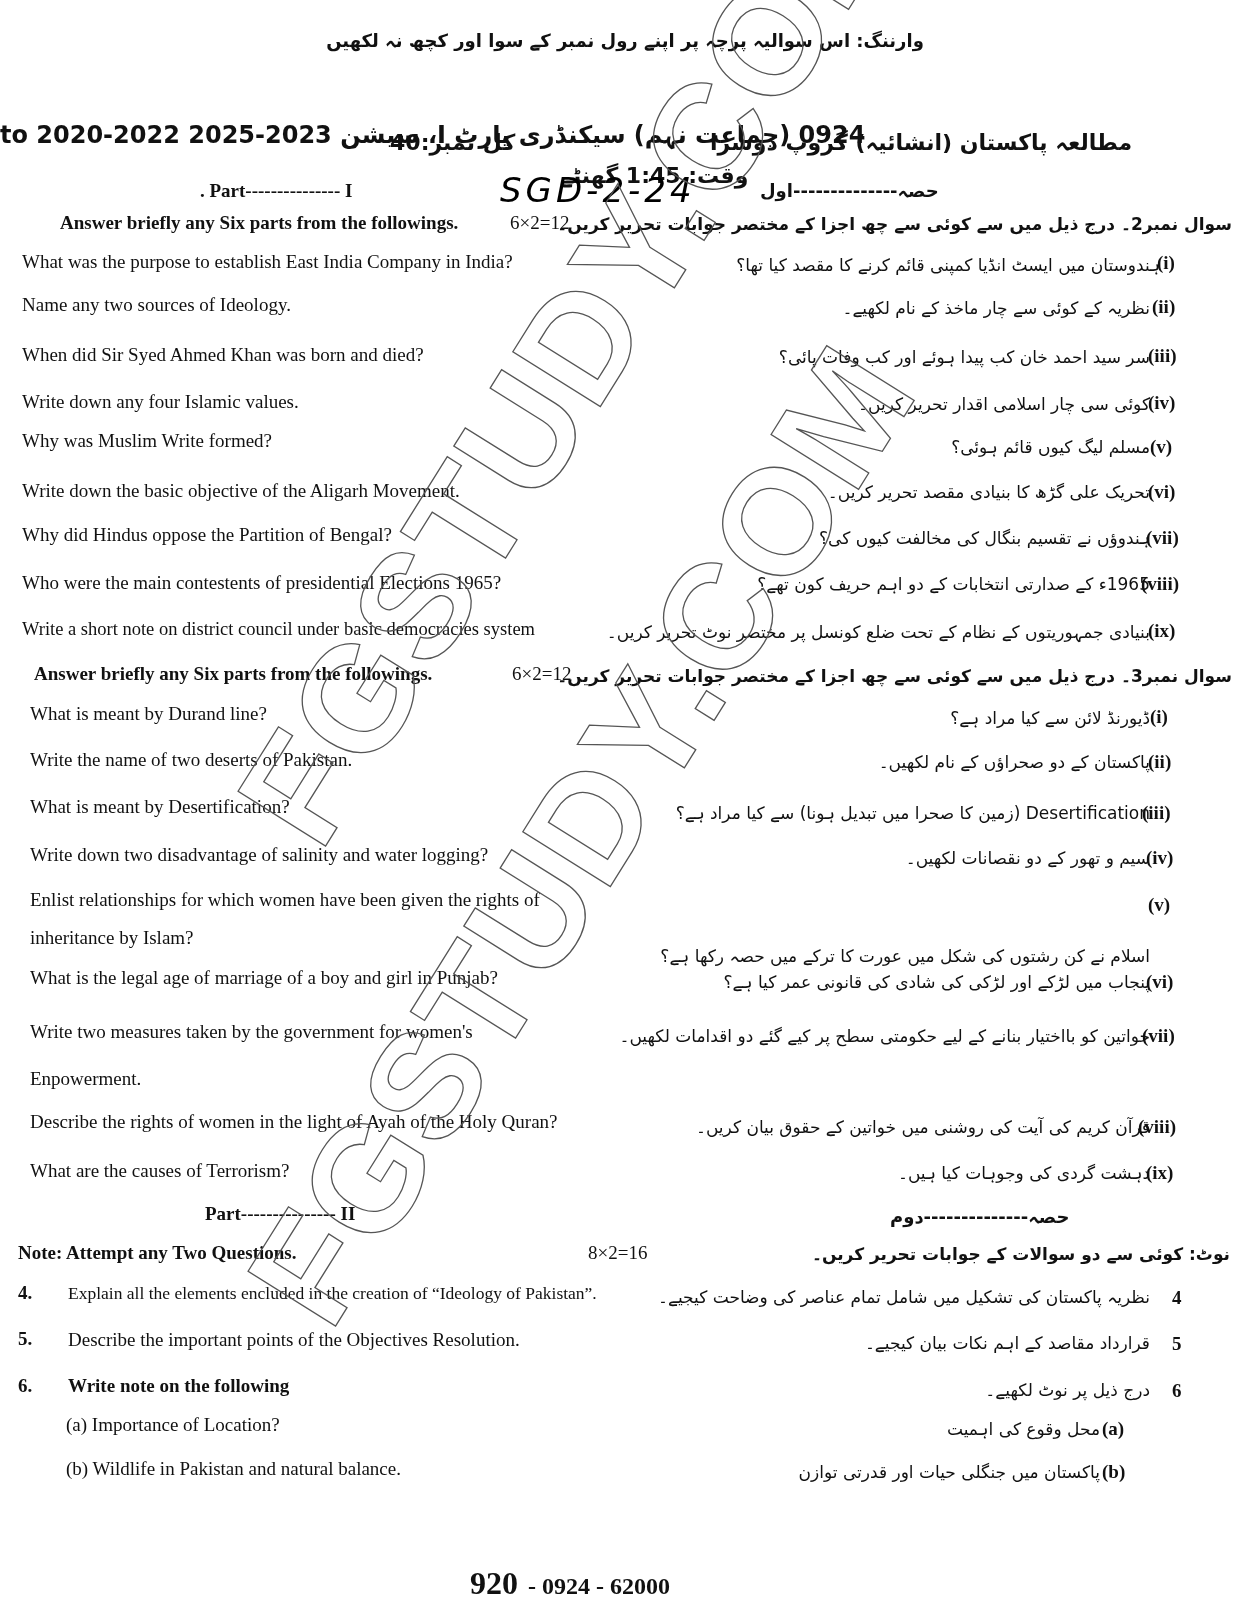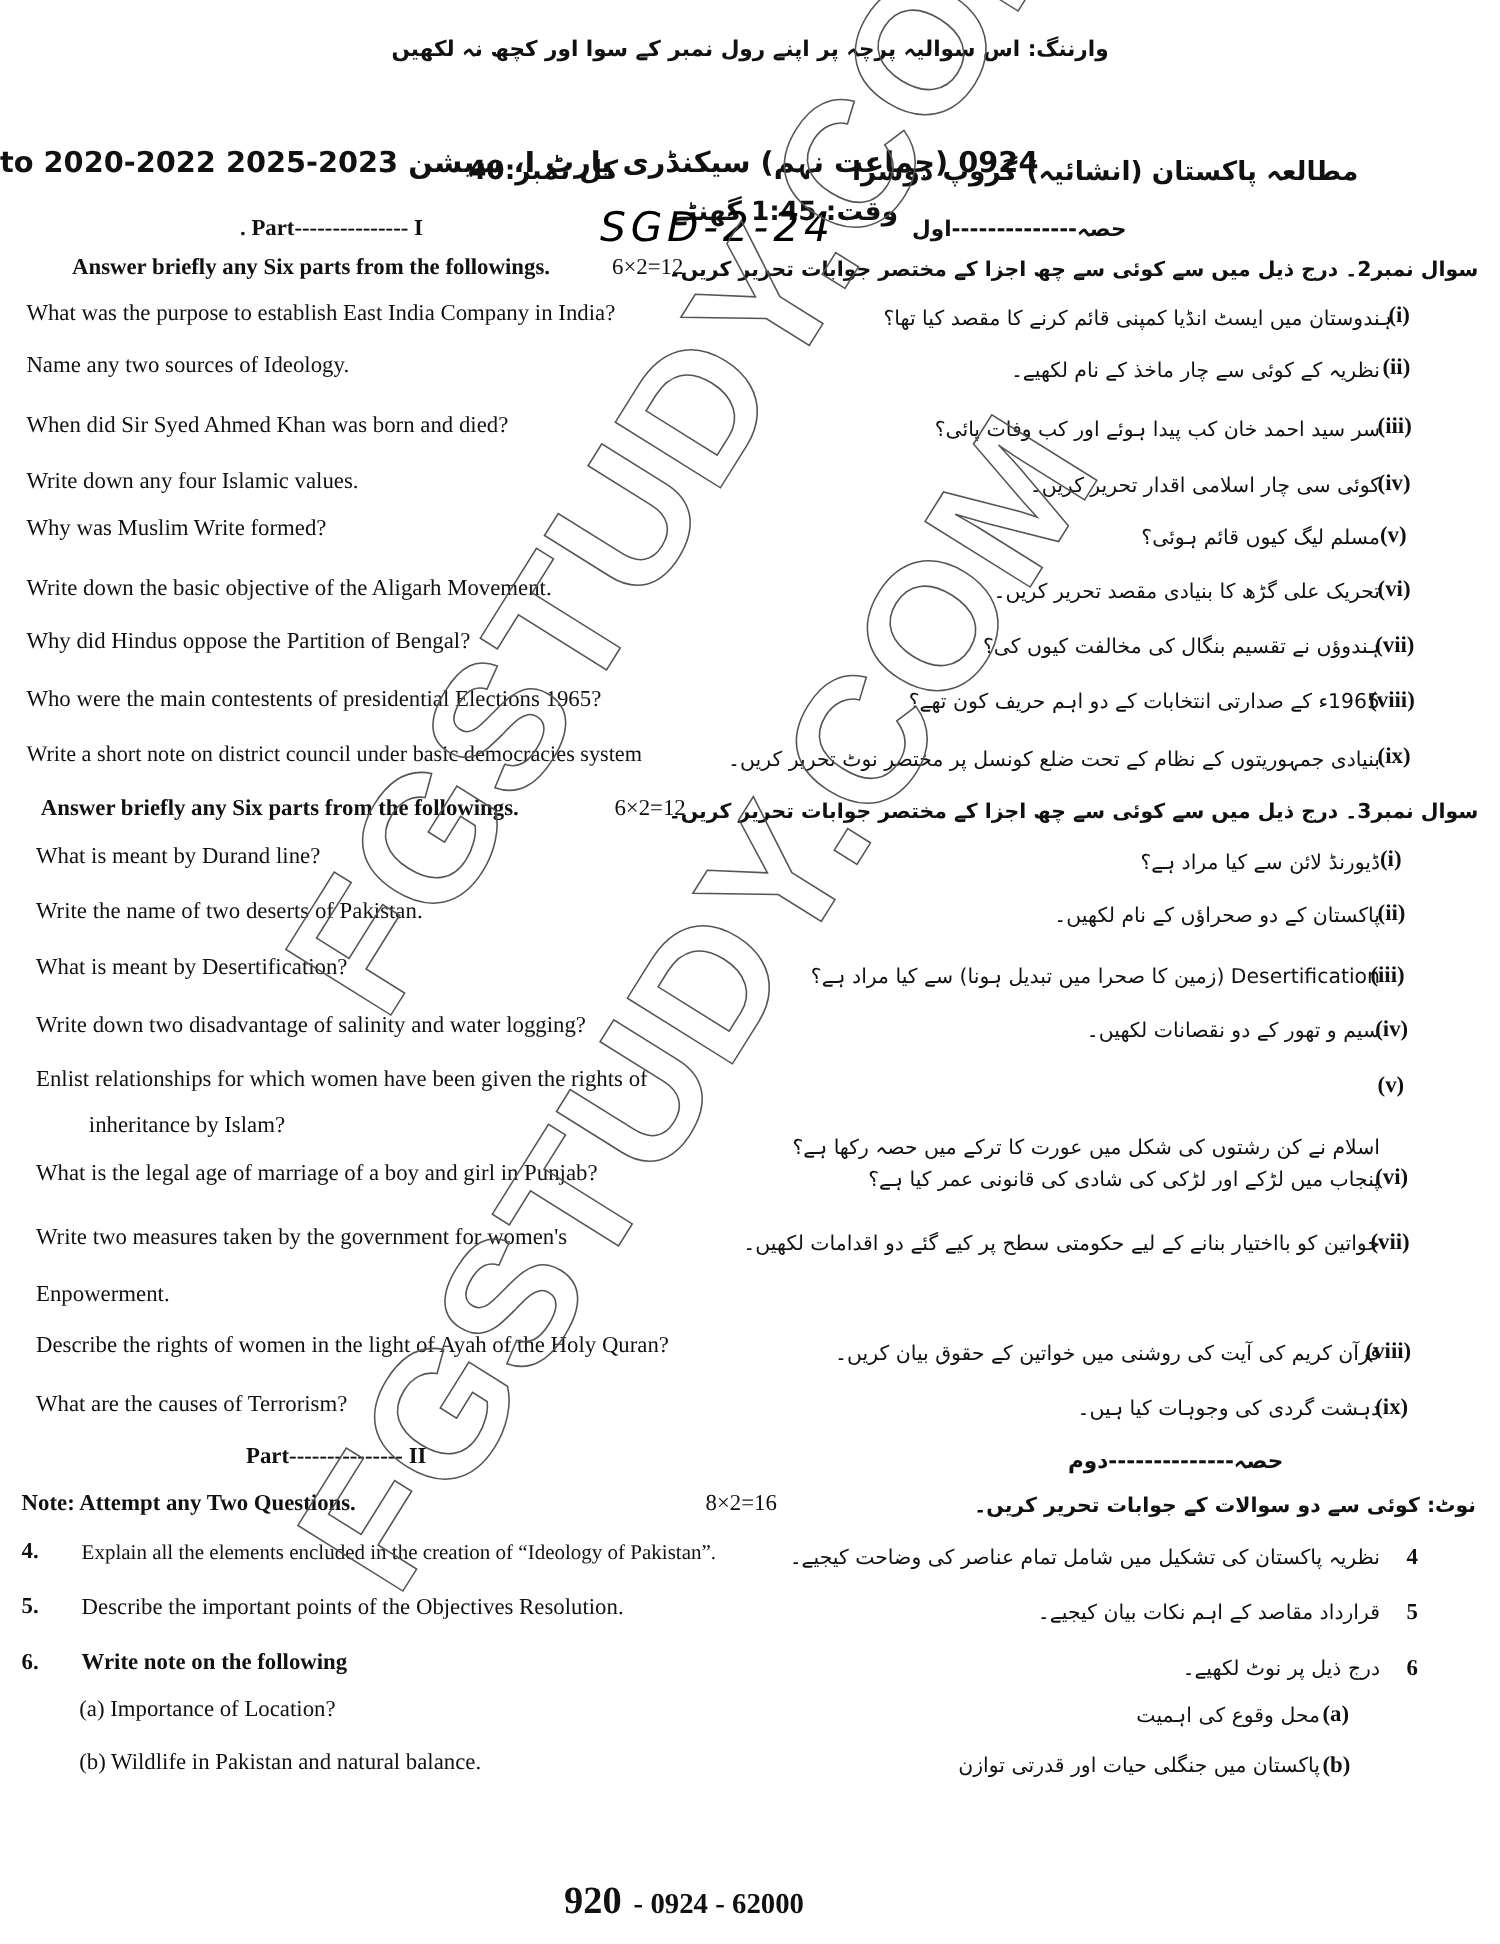--- a/index.html
+++ b/index.html
@@ -111,21 +111,21 @@
     <div class="abs ur" style="right:100px;top:803px;">Desertification (زمین کا صحرا میں تبدیل ہونا) سے کیا مراد ہے؟</div>
     <div class="abs roman" style="left:1142px;top:802px;">(iii)</div>
   </div>
   <div>
     <div class="abs en" style="left:30px;top:844px;">Write down two disadvantage of salinity and water logging?</div>
     <div class="abs ur" style="right:100px;top:848px;">سیم و تھور کے دو نقصانات لکھیں۔</div>
     <div class="abs roman" style="left:1146px;top:847px;">(iv)</div>
   </div>
   <div>
     <div class="abs en" style="left:30px;top:889px;">Enlist relationships for which women have been given the rights of</div>
-    <div class="abs en" style="left:30px;top:927px;margin-left:44px;">inheritance by Islam?</div>
+    <div class="abs en" style="left:30px;top:927px;">inheritance by Islam?</div>
     <div class="abs ur" style="right:100px;top:922px;margin-top:24px;">اسلام نے کن رشتوں کی شکل میں عورت کا ترکے میں حصہ رکھا ہے؟</div>
     <div class="abs roman" style="left:1148px;top:894px;">(v)</div>
   </div>
   <div>
     <div class="abs en" style="left:30px;top:967px;">What is the legal age of marriage of a boy and girl in Punjab?</div>
     <div class="abs ur" style="right:100px;top:972px;">پنجاب میں لڑکے اور لڑکی کی شادی کی قانونی عمر کیا ہے؟</div>
     <div class="abs roman" style="left:1146px;top:971px;">(vi)</div>
   </div>
   <div>
     <div class="abs en" style="left:30px;top:1021px;">Write two measures taken by the government for women's</div>

